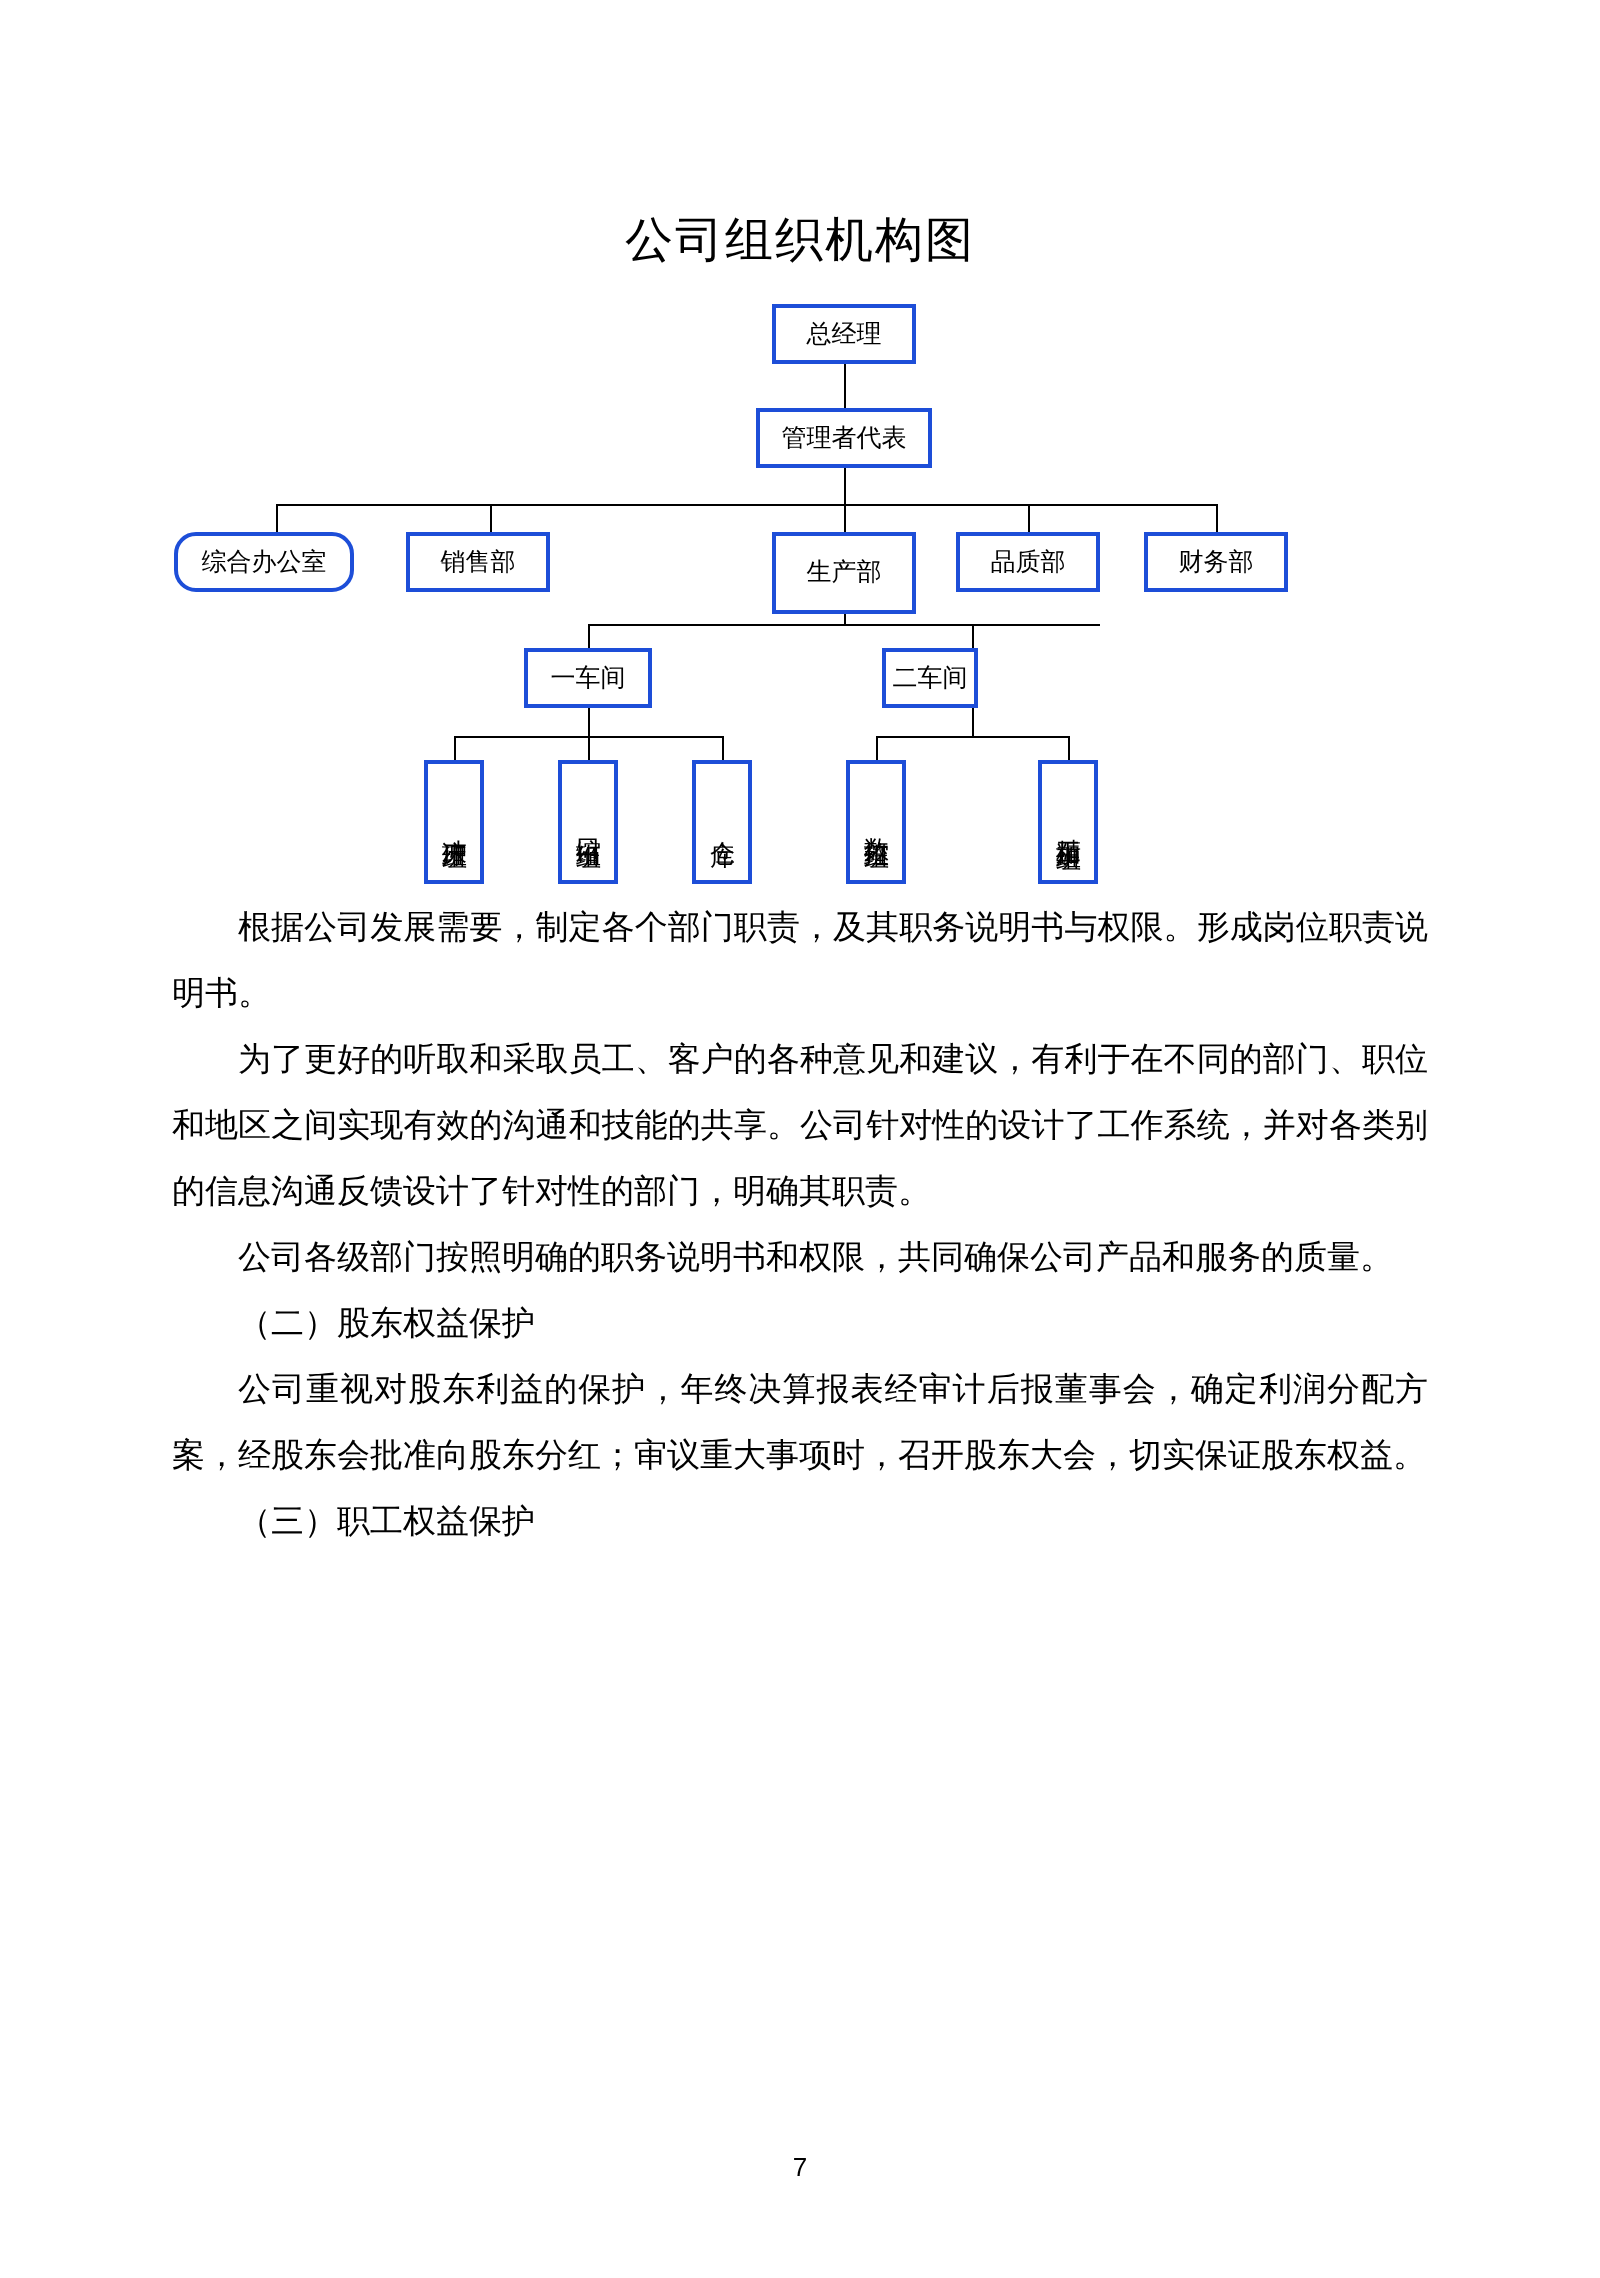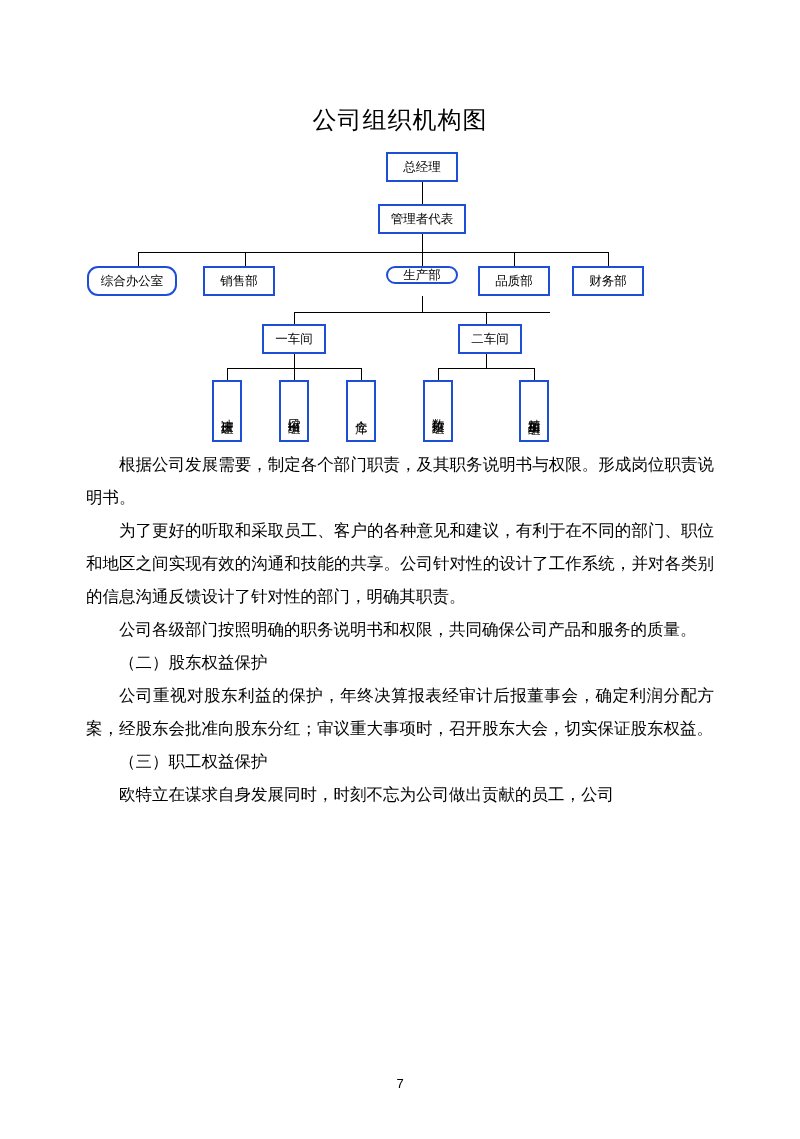--- a/index.html
+++ b/index.html
@@ -110,32 +110,32 @@
 
     <div class="ln h" style="left:52px; top:100px; width:470px;"></div>
     <div class="ln v" style="left:52px; top:100px; height:14px;"></div>
     <div class="ln v" style="left:159px; top:100px; height:14px;"></div>
     <div class="ln v" style="left:336px; top:100px; height:14px;"></div>
     <div class="ln v" style="left:428px; top:100px; height:14px;"></div>
     <div class="ln v" style="left:522px; top:100px; height:14px;"></div>
 
     <div class="node" style="left:1px; top:114px; width:90px; height:30px;border-radius:11px;">综合办公室</div>
     <div class="node" style="left:117px; top:114px; width:72px; height:30px;">销售部</div>
-    <div class="node" style="left:300px; top:114px; width:72px; height:18px;border-radius:14px;">生产部</div>
+    <div class="node" style="left:300px; top:114px; width:72px; height:41px;">生产部</div>
     <div class="node" style="left:392px; top:114px; width:72px; height:30px;">品质部</div>
     <div class="node" style="left:486px; top:114px; width:72px; height:30px;">财务部</div>
 
     <div class="ln v" style="left:336px; top:144px; height:16px;"></div>
     <div class="ln h" style="left:208px; top:160px; width:256px;"></div>
     <div class="ln v" style="left:208px; top:160px; height:12px;"></div>
     <div class="ln v" style="left:400px; top:160px; height:12px;"></div>
 
     <div class="node" style="left:176px; top:172px; width:64px; height:30px;">一车间</div>
     <div class="ln red" style="left:186px; top:190px; width:44px;"></div>
-    <div class="node" style="left:372px; top:172px; width:64px; height:30px;font-family:Liberation Serif, serif;">二车间</div>
+    <div class="node" style="left:355px; top:172px; width:48px; height:30px;font-family:Liberation Serif, serif;">二车间</div>
 
     <div class="ln v" style="left:208px; top:202px; height:14px;"></div>
     <div class="ln h" style="left:141px; top:216px; width:134px;"></div>
     <div class="ln v" style="left:141px; top:216px; height:12px;"></div>
     <div class="ln v" style="left:208px; top:216px; height:12px;"></div>
     <div class="ln v" style="left:275px; top:216px; height:12px;"></div>
 
     <div class="node vert" style="left:126px; top:228px; width:30px; height:62px;">冲床班组</div>
     <div class="node vert" style="left:193px; top:228px; width:30px; height:62px;">缩口班组</div>
     <div class="node vert" style="left:260px; top:228px; width:30px; height:62px;">仓库</div>
@@ -149,17 +149,16 @@
     <div class="node vert" style="left:433px; top:228px; width:30px; height:62px;">精加工班组</div>
   </div>
 
   <div class="body-text">
     <p>根据公司发展需要，制定各个部门职责，及其职务说明书与权限。形成岗位职责说明书。</p>
     <p>为了更好的听取和采取员工、客户的各种意见和建议，有利于在不同的部门、职位和地区之间实现有效的沟通和技能的共享。公司针对性的设计了工作系统，并对各类别的信息沟通反馈设计了针对性的部门，明确其职责。</p>
     <p>公司各级部门按照明确的职务说明书和权限，共同确保公司产品和服务的质量。</p>
     <p>（二）股东权益保护</p>
     <p>公司重视对股东利益的保护，年终决算报表经审计后报董事会，确定利润分配方案，经股东会批准向股东分红；审议重大事项时，召开股东大会，切实保证股东权益。</p>
     <p>（三）职工权益保护</p>
-    <p>欧特立在谋求自身发展同时，时刻不忘为公司做出贡献的员工，公司</p>
   </div>
 
   <div class="footer">7</div>
 </div>
 
 </body></html>

